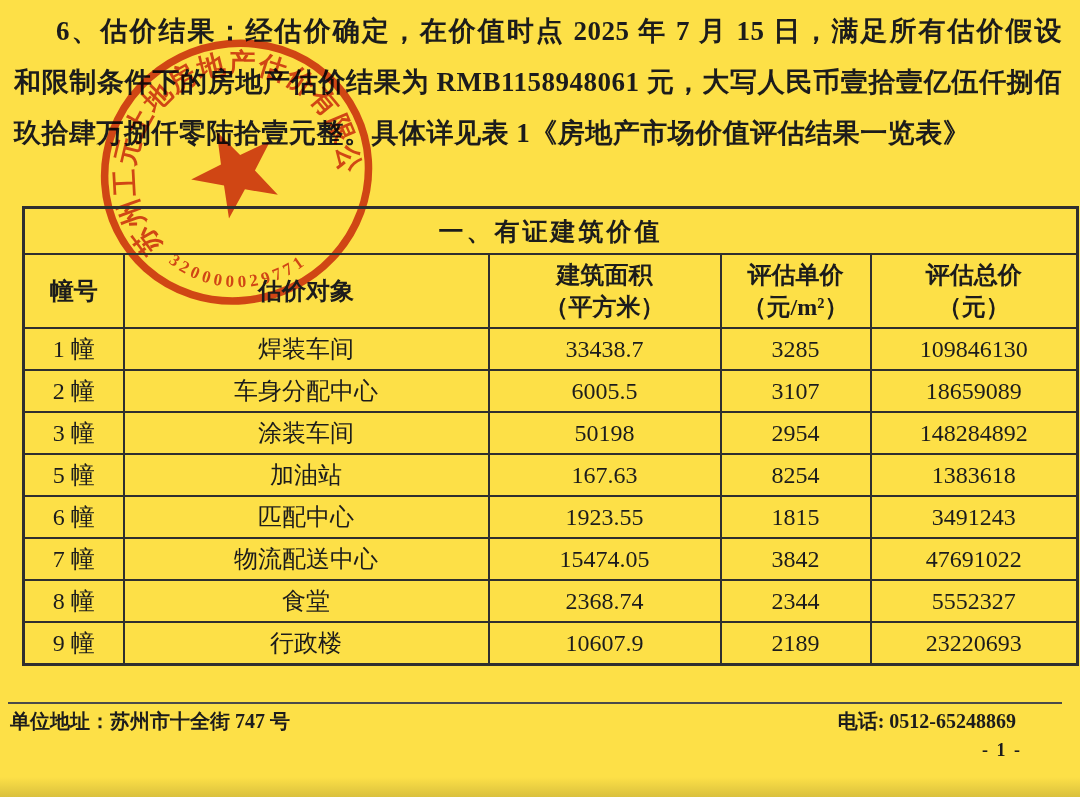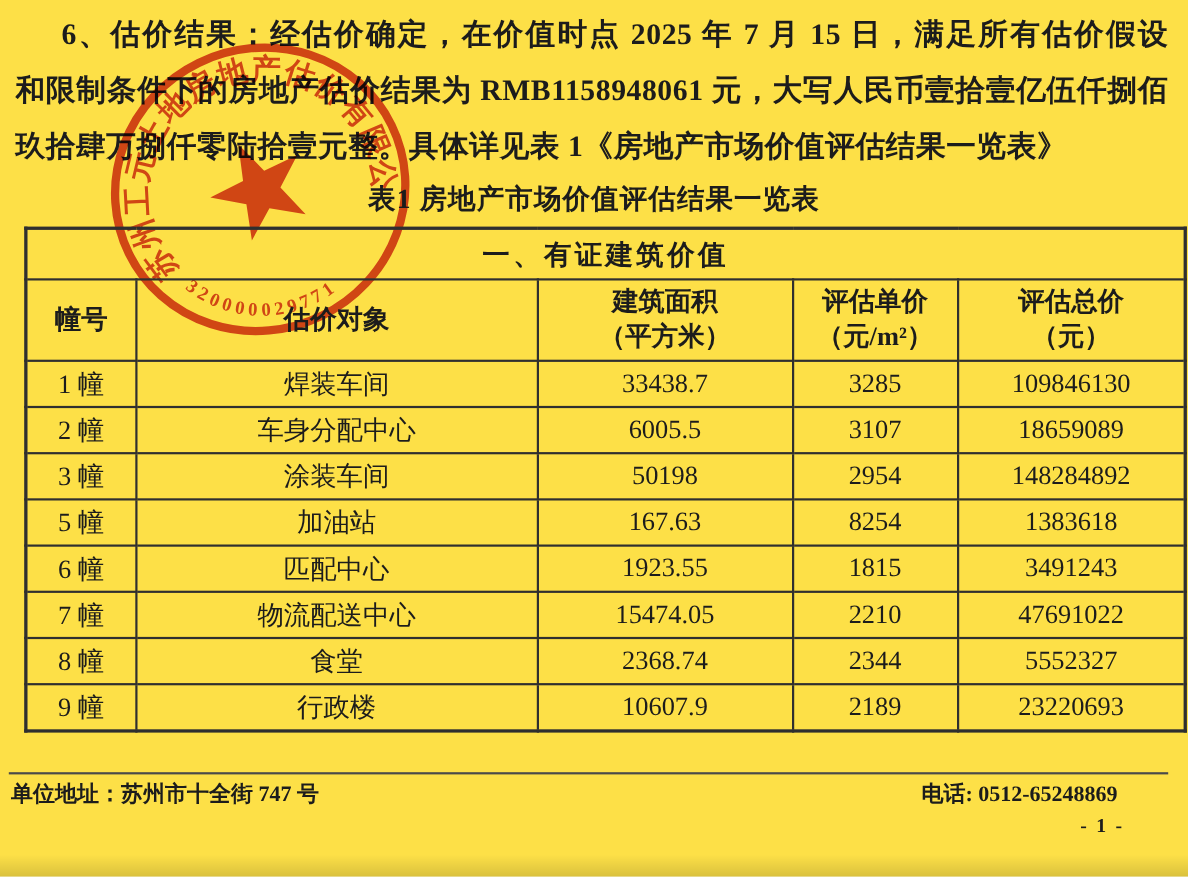--- a/index.html
+++ b/index.html
@@ -64,21 +64,20 @@
         <text font-size="27" font-weight="700" fill="currentColor" letter-spacing="1.5" font-family="Liberation Serif, DejaVu Serif, serif">
           <textPath href="#arcTop" startOffset="2">苏州工元土地房地产估价有限公司</textPath>
         </text>
         <text font-size="17" font-weight="600" fill="currentColor" letter-spacing="4" font-family="Liberation Serif, DejaVu Serif, serif">
           <textPath href="#arcBottom" startOffset="4">320000029771</textPath>
         </text>
       </g>
     </svg>
   </div>
 
-  <div class="tbl-title">表1  房地产市场价值评估结果一览表</div>
 
   <table class="val">
     <colgroup>
       <col style="width:100px">
         <col style="width:365px">
         <col style="width:232px">
       <col style="width:150px">
         <col style="width:207px">
     </colgroup>
     <tbody>
@@ -133,21 +132,21 @@
       <td>6 幢</td>
       <td>匹配中心</td>
       <td>1923.55</td>
       <td>1815</td>
       <td>3491243</td>
     </tr>
         <tr class="data">
       <td>7 幢</td>
       <td>物流配送中心</td>
       <td>15474.05</td>
-      <td>2210</td>
+      <td>3842</td>
       <td>47691022</td>
     </tr>
         <tr class="data">
       <td>8 幢</td>
       <td>食堂</td>
       <td>2368.74</td>
       <td>2344</td>
       <td>5552327</td>
     </tr>
         <tr class="data">

